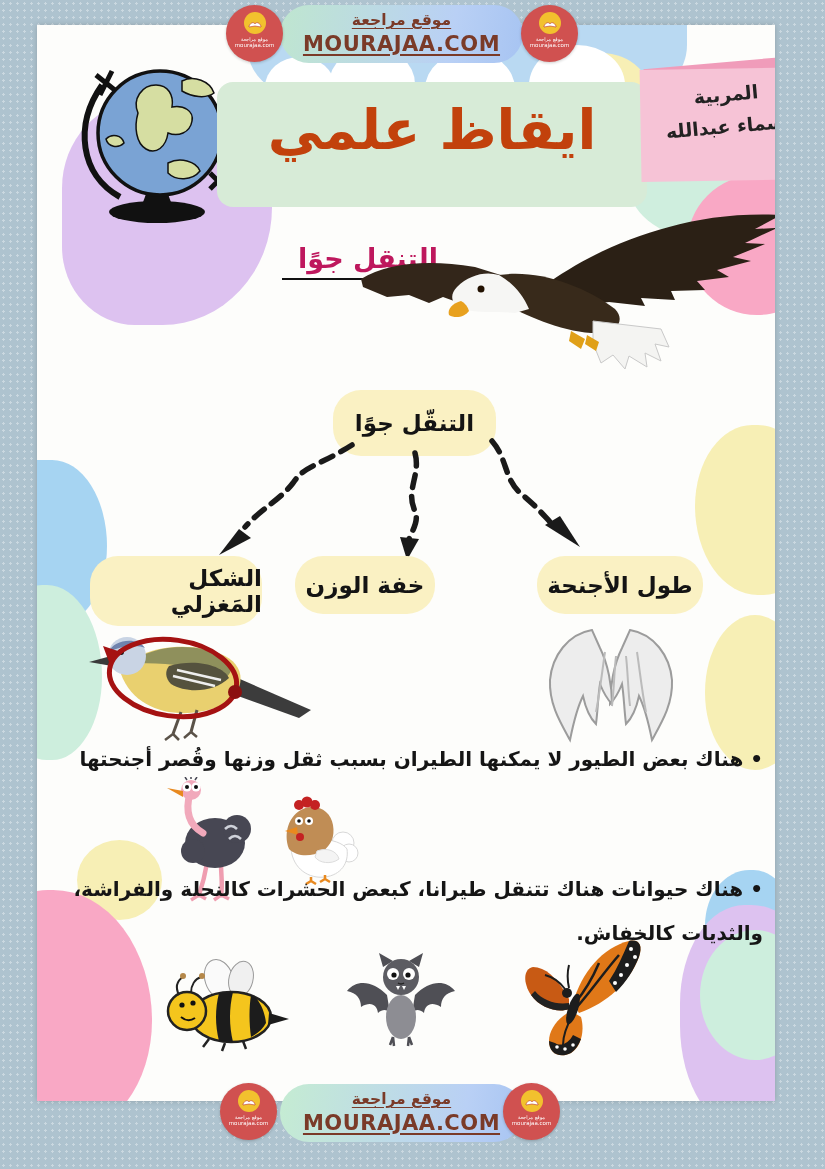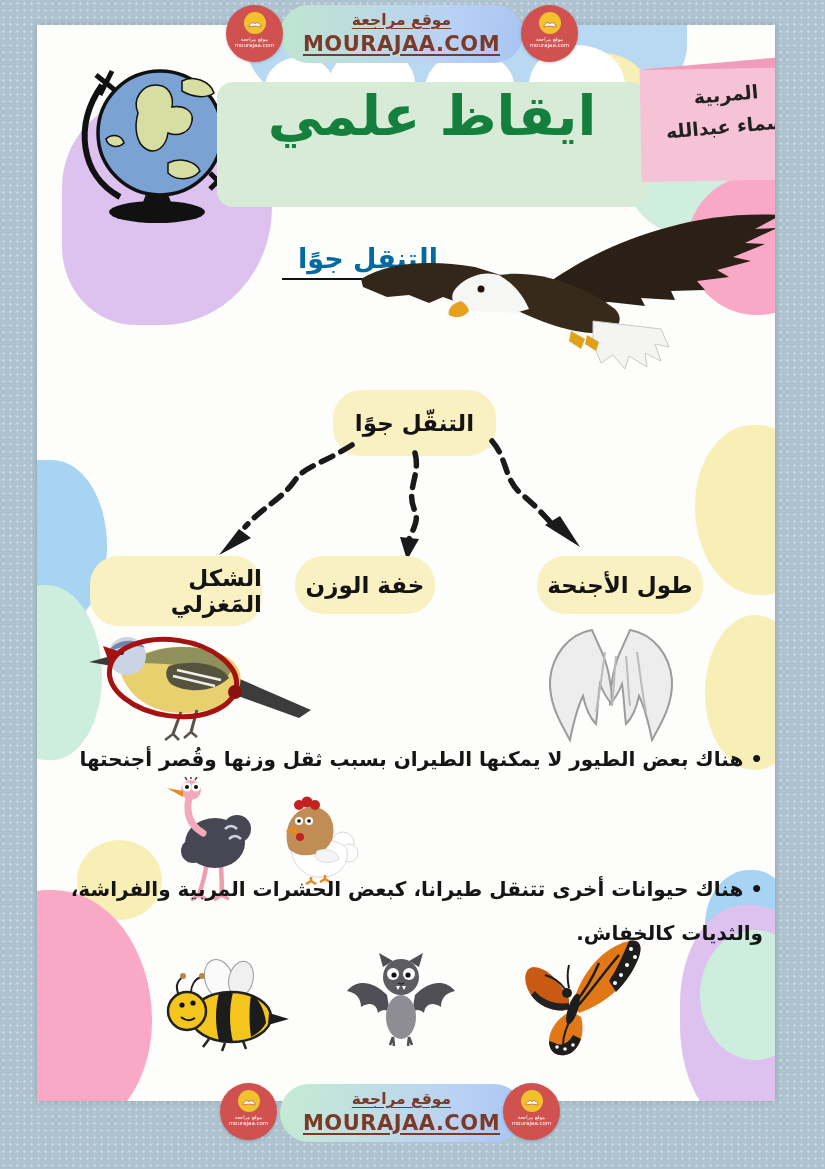--- a/index.html
+++ b/index.html
@@ -22,30 +22,30 @@
   .pill .dom{font-size:21px;font-weight:bold;color:#7a3a28;text-decoration:underline;text-underline-offset:3px;letter-spacing:.5px;}
   .badge{position:absolute;width:57px;height:57px;border-radius:50%;background:#d05150;z-index:7;
          display:flex;flex-direction:column;align-items:center;box-shadow:0 1px 3px rgba(0,0,0,.2);}
   .badge .logo{width:22px;height:22px;border-radius:50%;background:#f2c12e;margin:7px auto 2px;
                display:flex;align-items:center;justify-content:center;}
   .badge .b1{font-size:5px;color:#fff;}
   .badge .b2{font-size:5.5px;color:#fff;}
   
   .titlebox{position:absolute;left:180px;top:57px;width:430px;height:125px;background:#d7ebd7;
             border-radius:16px;z-index:2;text-align:center;}
-  .titlebox .t{font-size:55px;font-weight:bold;color:#15803d;margin-top:2px;}
+  .titlebox .t{font-size:55px;font-weight:bold;color:#c2410c;margin-top:16px;}
   .titlebox .s{font-size:23px;font-weight:bold;color:#1b1b1b;margin-top:2px;}
   .note{position:absolute;left:611px;top:37px;width:160px;height:112px;background:#f09cba;
         transform:rotate(-5deg);z-index:3;text-align:center;padding-top:16px;box-sizing:border-box;}
   .note::before{content:"";position:absolute;left:-8px;top:6px;width:100%;height:100%;
         background:#f6c3d6;transform:rotate(4deg);z-index:-1;}
   .note div{font-size:19px;font-weight:bold;color:#222;line-height:1.7;}
   
   .heading{position:absolute;left:245px;top:218px;width:172px;text-align:center;z-index:2;
-           font-size:27px;font-weight:bold;color:#0369a1;border-bottom:2.5px solid #111;padding-bottom:4px;}
+           font-size:27px;font-weight:bold;color:#be185d;border-bottom:2.5px solid #111;padding-bottom:4px;}
   .bubble{position:absolute;background:#faf1c3;border-radius:28px;z-index:2;
           display:flex;align-items:center;justify-content:center;
           font-size:23px;font-weight:bold;color:#141414;}
   .root{left:296px;top:365px;width:163px;height:66px;text-align:center;}
   .b-right{left:500px;top:531px;width:166px;height:58px;}
   .b-mid{left:258px;top:531px;width:140px;height:58px;}
   .b-left{left:53px;top:531px;width:172px;height:70px;}
   .ill{position:absolute;z-index:2;}
   .para{position:absolute;left:30px;right:12px;z-index:2;direction:rtl;
         font-size:20px;font-weight:bold;color:#151515;white-space:nowrap;}
@@ -184,21 +184,21 @@
       <circle cx="30" cy="28" r="4" fill="#fff"></circle>
         <circle cx="40" cy="28" r="4" fill="#fff"></circle>
       <circle cx="30" cy="28" r="1.8" fill="#111"></circle>
         <circle cx="40" cy="28" r="1.8" fill="#111"></circle>
       <path d="M28 34 L16 38 L29 42 Z" fill="#e8891f"></path>
       <circle cx="31" cy="44" r="4" fill="#c42222"></circle>
       <path d="M48 58 C58 54 68 58 70 66 C62 72 50 70 46 64 Z" fill="#f4f4f4" stroke="#dddddd"></path>
       <path d="M42 84 l0 4 m0 0 l-5 3 m5 -3 l5 3 M56 82 l0 4 m0 0 l-5 3 m5 -3 l5 3" stroke="#e8891f" stroke-width="2.5" fill="none"></path>
     </svg>
 
-    <div class="para" style="top:852px;">• هناك حيوانات أخرى تتنقل طيرانا، كبعض الحشرات المربية والفراشة،</div>
+    <div class="para" style="top:852px;">• هناك حيوانات هناك تتنقل طيرانا، كبعض الحشرات كالنحلة والفراشة،</div>
     <div class="para" style="top:896px;">والثديات كالخفاش.</div>
 
     <svg class="ill" style="left:120px;top:932px;" width="134" height="96" viewBox="0 0 134 96">
       <ellipse cx="62" cy="22" rx="14" ry="20" fill="#fafafa" stroke="#9a9a9a" transform="rotate(-18 62 22)"></ellipse>
       <ellipse cx="84" cy="22" rx="12" ry="18" fill="#f0f0f0" stroke="#9a9a9a" transform="rotate(14 84 22)"></ellipse>
       <ellipse cx="74" cy="60" rx="40" ry="25" fill="#f4c51d" stroke="#222" stroke-width="2.5"></ellipse>
       <path d="M62 36 C58 52 58 68 62 84 L76 85 C72 68 72 52 76 35 Z M94 38 C92 50 92 66 94 80 C100 77 106 72 109 66 C108 56 104 46 98 40 Z" fill="#1c1c1c"></path>
       <path d="M112 56 L132 62 L111 68 Z" fill="#1c1c1c"></path>
       <circle cx="30" cy="54" r="19" fill="#f4c51d" stroke="#222" stroke-width="2.5"></circle>
       <circle cx="25" cy="48" r="2.6" fill="#111"></circle>

